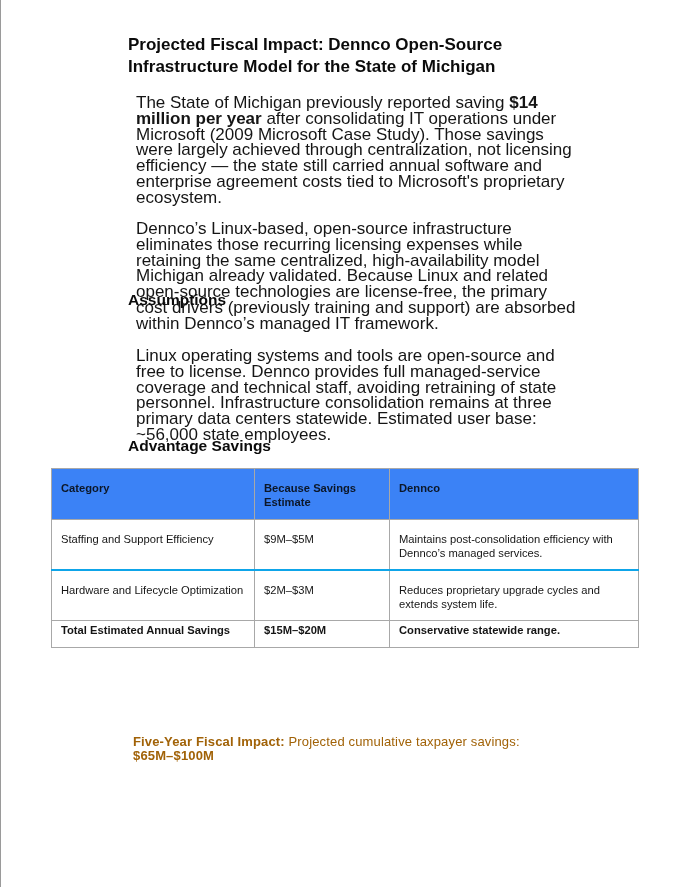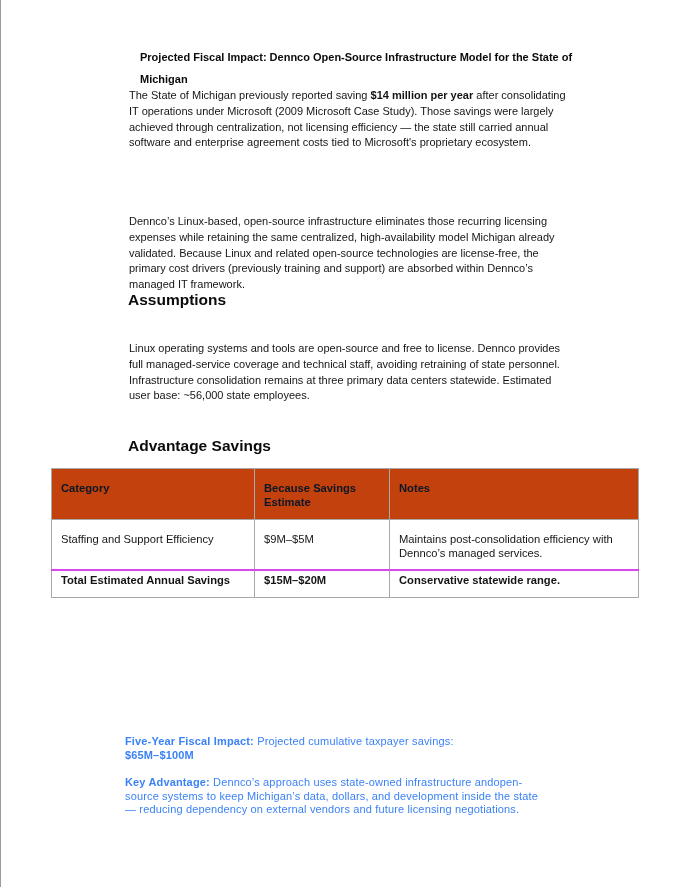--- a/index.html
+++ b/index.html
@@ -5,53 +5,53 @@
   html, body { margin: 0; padding: 0; background: #ffffff; }
   body {
     width: 690px; height: 887px; position: relative; overflow: hidden;
     font-family: "Liberation Sans", sans-serif; color: #111111;
   }
   .left-rule { position: absolute; left: 0; top: 0; width: 1px; height: 887px; background: #9a9a9a; }
   .page { position: absolute; left: 0; top: 0; width: 690px; height: 887px; }
 
   .title {
     position: absolute; left: 128px; top: 34px; width: 480px;
-    font-size: 11px; font-weight: bold; line-height: 22px; margin: 12px; color: #0b0b0b;
+    font-size: 17px; font-weight: bold; line-height: 22px; margin: 0; color: #0b0b0b;
   }
   .h2 {
     position: absolute; left: 128px; margin: 0;
     font-size: 15.5px; font-weight: bold; line-height: 20px; color: #0b0b0b;
   }
   .para {
-    position: absolute; left: 128px; width: 440px; margin: 1px;
-    font-size: 11px; line-height: 15.8px; color: #151515;
+    position: absolute; left: 128px; width: 440px; margin: 8px;
+    font-size: 17px; line-height: 15.8px; color: #151515;
   }
   .para b { font-weight: bold; }
 
   table.savings {
     position: absolute; left: 51px; top: 468px; width: 587px;
     border-collapse: collapse; table-layout: fixed;
     font-size: 11.2px; color: #151515;
   }
   table.savings th, table.savings td {
     border: 1px solid #a8a8a8; vertical-align: top; text-align: left;
     padding: 13px 9px 0 9px; line-height: 13.5px;
   }
   table.savings thead th {
-    background: #c2410c; color: #0c1728; font-weight: bold;
+    background: #3b82f6; color: #0c1728; font-weight: bold;
     height: 37px; padding-top: 13px;
   }
   table.savings tbody td { height: 36px; }
   table.savings tbody tr.total td { font-weight: bold; height: 23px; padding-top: 3px; }
-  table.savings tbody tr.r2 td { border-bottom: 2px solid #d946ef; }
+  table.savings tbody tr.r2 td { border-bottom: 2px solid #0ea5e9; }
   col.c1 { width: 203px; } col.c2 { width: 135px; } col.c3 { width: 249px; }
 
   .summary {
-    position: absolute; left: 125px; width: 420px; margin: 0;
-    font-size: 11px; line-height: 13.5px; letter-spacing: 0.15px; color: #3b82f6;
+    position: absolute; left: 133px; width: 420px; margin: 0;
+    font-size: 13px; line-height: 13.5px; letter-spacing: 0.15px; color: #a16207;
   }
   .summary b { font-weight: bold; }
 </style>
 </head>
 <body>
 
 <div class="left-rule"></div>
 
 <div class="page">
 
@@ -69,34 +69,38 @@
   <table class="savings">
     <colgroup>
         <col class="c1">
         <col class="c2">
         <col class="c3">
       </colgroup>
     <thead>
       <tr>
         <th>Category</th>
         <th>Because Savings Estimate</th>
-        <th>Notes</th>
+        <th>Dennco</th>
       </tr>
     </thead>
     <tbody>
       <tr class="r2">
         <td>Staffing and Support Efficiency</td>
         <td>$9M–$5M</td>
         <td>Maintains post-consolidation efficiency with Dennco’s managed services.</td>
+      </tr>
+      <tr>
+        <td>Hardware and Lifecycle Optimization</td>
+        <td>$2M–$3M</td>
+        <td>Reduces proprietary upgrade cycles and extends system life.</td>
       </tr>
       <tr class="total">
         <td>Total Estimated Annual Savings</td>
         <td>$15M–$20M</td>
         <td>Conservative statewide range.</td>
       </tr>
     </tbody>
   </table>
 
   <p class="summary" style="top:735px;"><b>Five-Year Fiscal Impact:</b><span> Projected cumulative taxpayer savings:</span><br><b>$65M–$100M</b></p>
 
-  <p class="summary" style="top:776px;"><b>Key Advantage:</b><span> Dennco’s approach uses state-owned infrastructure andopen-source systems to keep Michigan’s data, dollars, and development inside the state — reducing dependency on external vendors and future licensing negotiations.</span></p>
 
 </div>
 
 </body></html>

